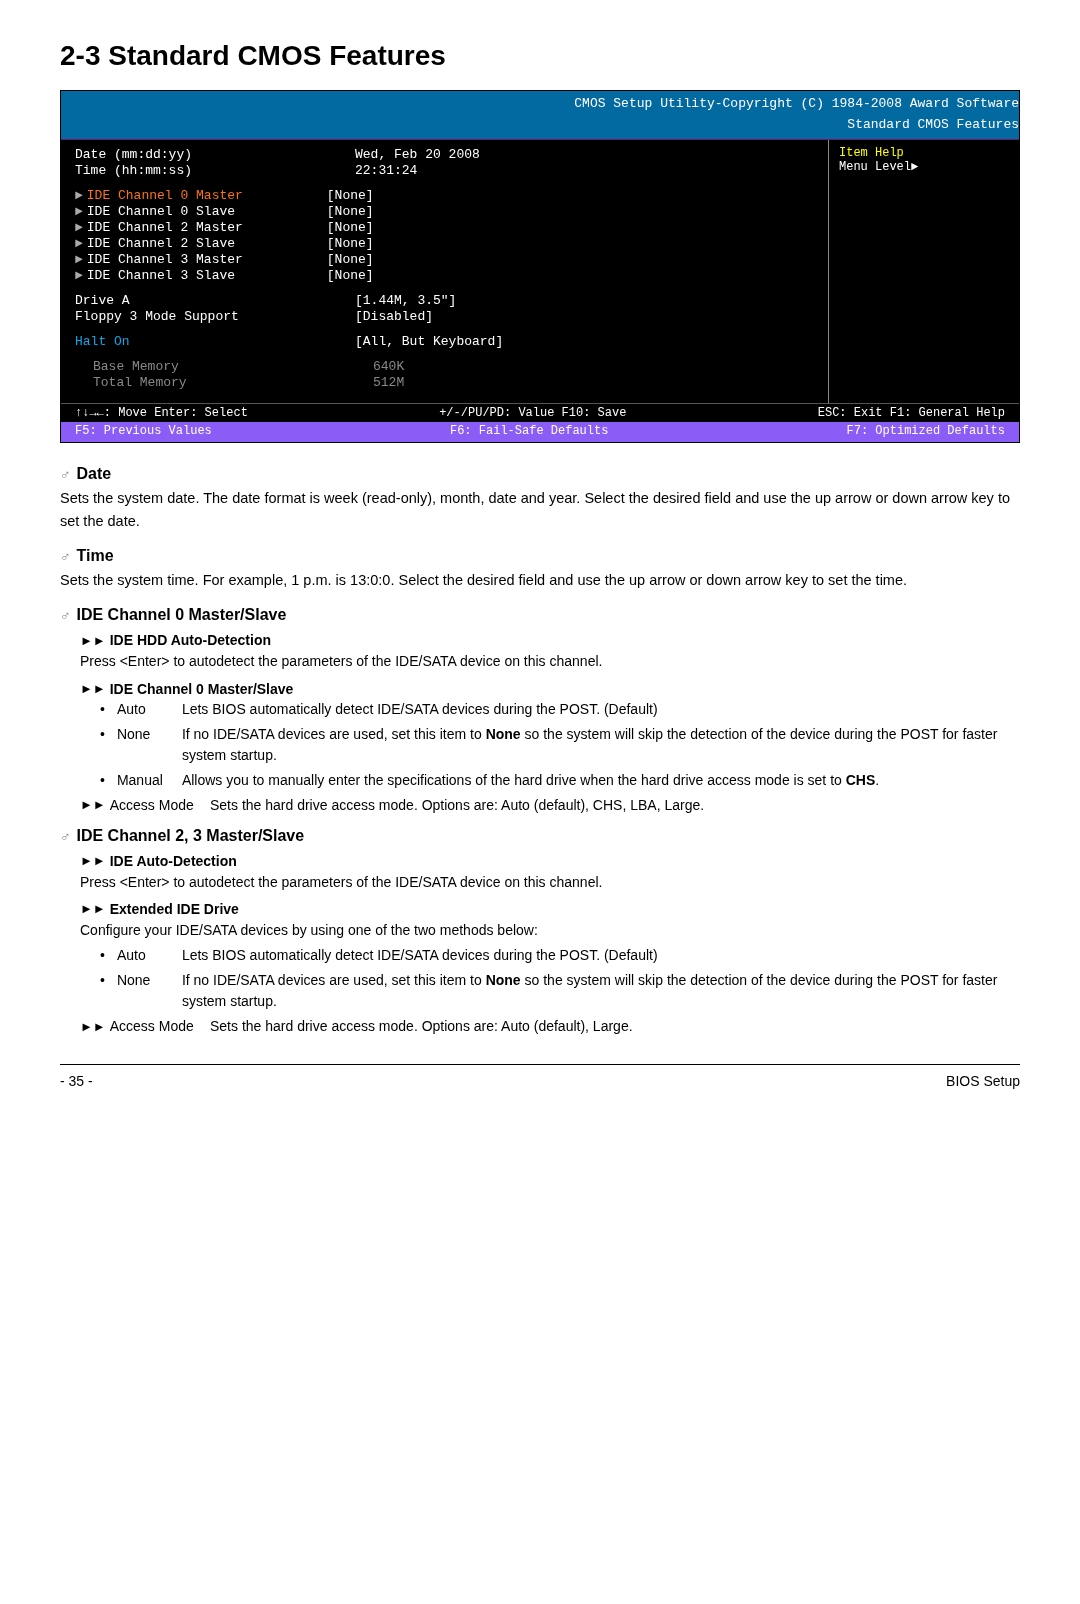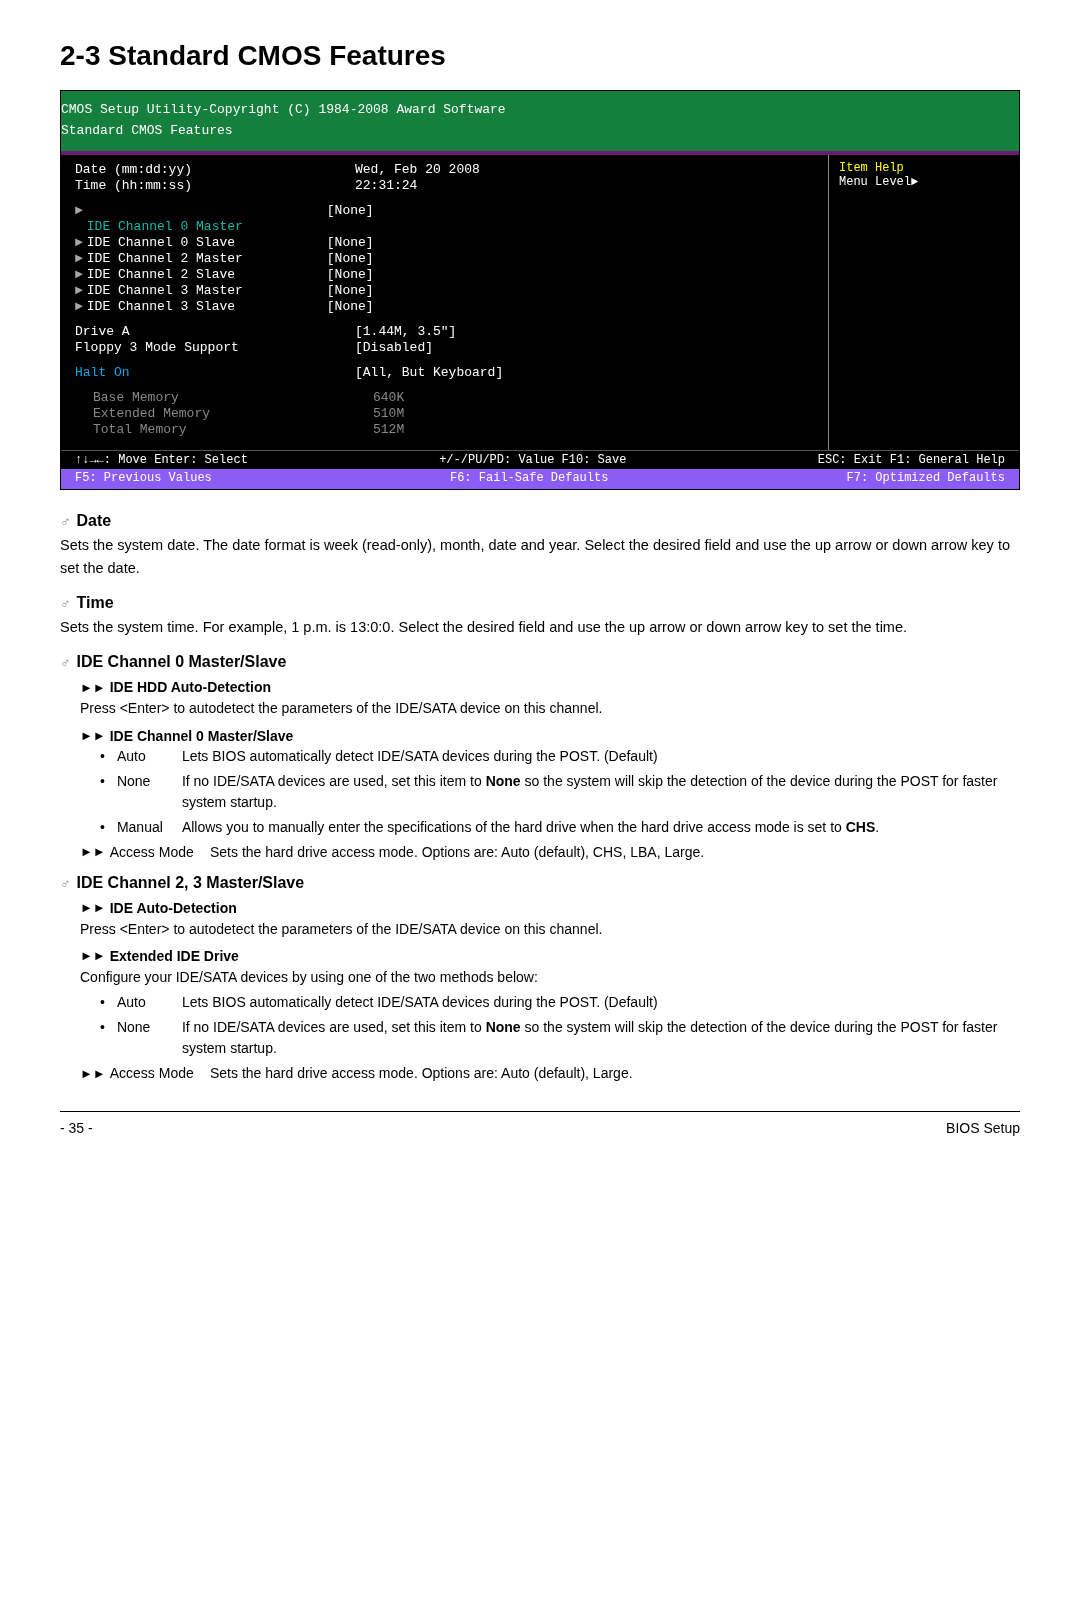--- a/index.html
+++ b/index.html
@@ -22,29 +22,29 @@
     }
 
     
     .bios-table-wrapper {
       border: 1px solid #000;
       margin-bottom: 22px;
       font-family: 'Courier New', monospace;
       font-size: 13px;
     }
     .bios-header {
-      background: #15803d;
+      background: #0369a1;
       color: #fff;
-      text-align: left;
-      padding: 9px 0;
+      text-align: right;
+      padding: 3px 0;
       line-height: 1.6;
     }
     .bios-body {
       display: flex;
-      border-top: 4px solid #701a75;
+      border-top: 1px solid #701a75;
     }
     .bios-left {
       flex: 1;
       padding: 6px 14px;
       border-right: 1px solid #888;
     }
     .bios-right {
       width: 190px;
       padding: 6px 10px;
       font-size: 12px;
@@ -192,21 +192,21 @@
         <span class="bios-value" style="padding-left:60px;">Wed, Feb  20  2008</span>
       </div>
       <div class="bios-row">
         <span class="bios-label active" style="color:#fff;">Time (hh:mm:ss)</span>
         <span class="bios-value" style="padding-left:60px;">22:31:24</span>
       </div>
       <div class="bios-section-gap"></div>
 
       <div class="bios-row">
         <span style="color:#aaa; margin-right:4px;">►</span>
-        <span class="bios-label active" style="color:#14b8a6;margin-top:16px;">IDE Channel 0 Master</span>
+        <span class="bios-label active" style="color:#f97316;">IDE Channel 0 Master</span>
         <span class="bios-value" style="padding-left:20px;">[None]</span>
       </div>
       <div class="bios-row">
         <span style="color:#aaa; margin-right:4px;">►</span>
         <span class="bios-label active" style="color:#fff;">IDE Channel 0 Slave</span>
         <span class="bios-value" style="padding-left:20px;">[None]</span>
       </div>
       <div class="bios-row">
         <span style="color:#aaa; margin-right:4px;">►</span>
         <span class="bios-label active" style="color:#fff;">IDE Channel 2 Master</span>
@@ -238,24 +238,20 @@
       </div>
       <div class="bios-section-gap"></div>
       <div class="bios-row">
         <span class="bios-label active" style="color:#0ea5e9;">Halt On</span>
         <span class="bios-value" style="padding-left:60px;">[All, But Keyboard]</span>
       </div>
       <div class="bios-section-gap"></div>
       <div class="bios-row">
         <span class="bios-label dark-bg" style="color:#888; width:220px;">Base Memory</span>
         <span class="bios-value dark" style="padding-left:60px;">640K</span>
-      </div>
-      <div class="bios-row">
-        <span class="bios-label dark-bg" style="color:#888; width:220px;">Extended Memory</span>
-        <span class="bios-value dark" style="padding-left:60px;">510M</span>
       </div>
       <div class="bios-row">
         <span class="bios-label dark-bg" style="color:#888; width:220px;">Total Memory</span>
         <span class="bios-value dark" style="padding-left:60px;">512M</span>
       </div>
       <div style="height:6px;"></div>
     </div>
     <div class="bios-right">
       <div class="item-help-title">Item Help</div>
       <div class="item-help-text">Menu Level►</div>

